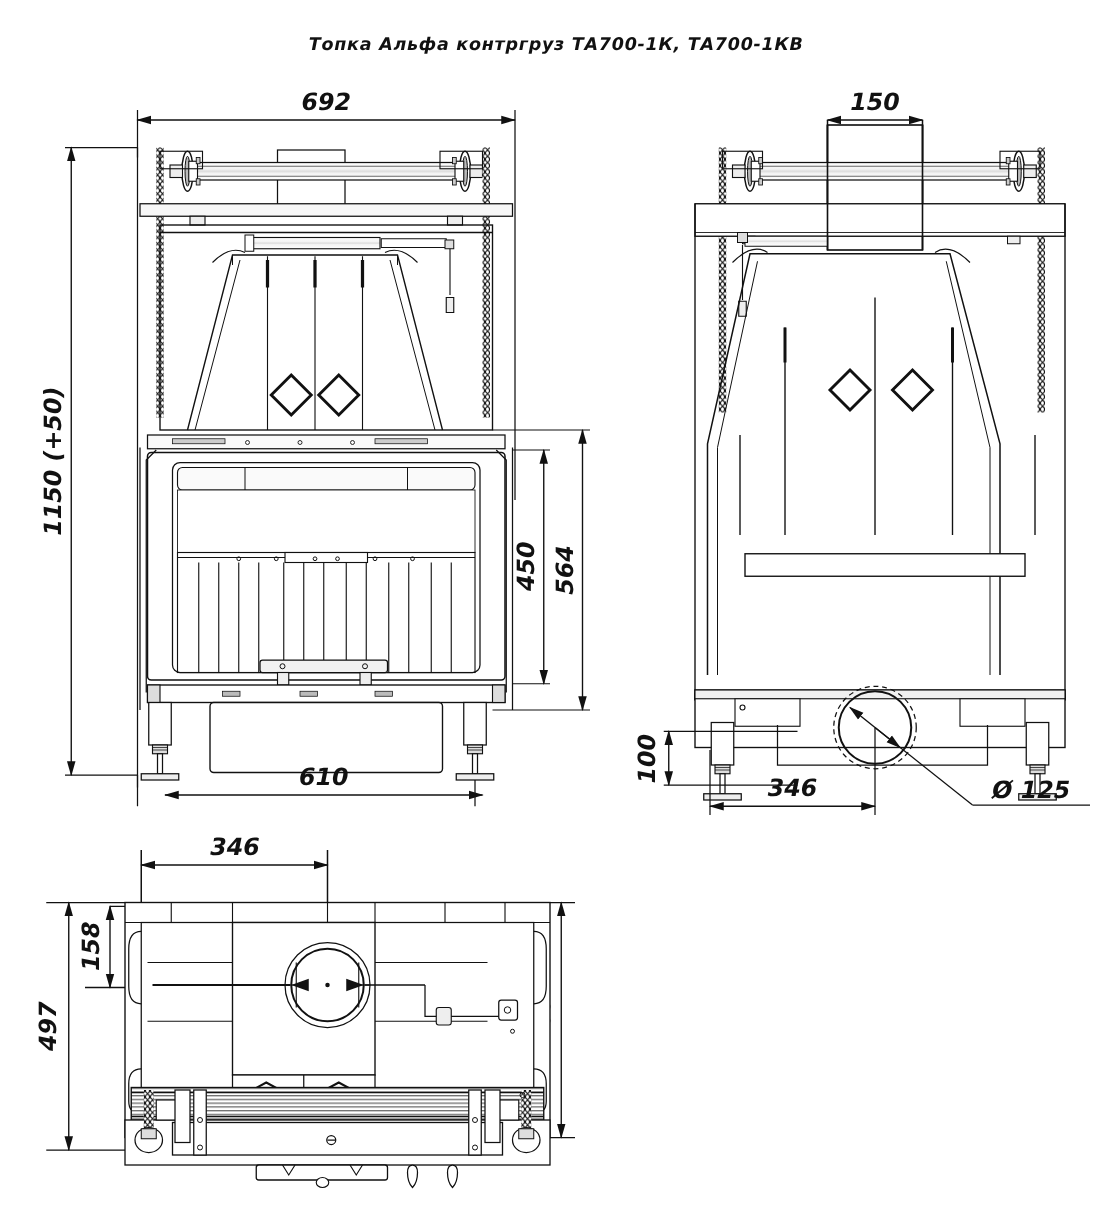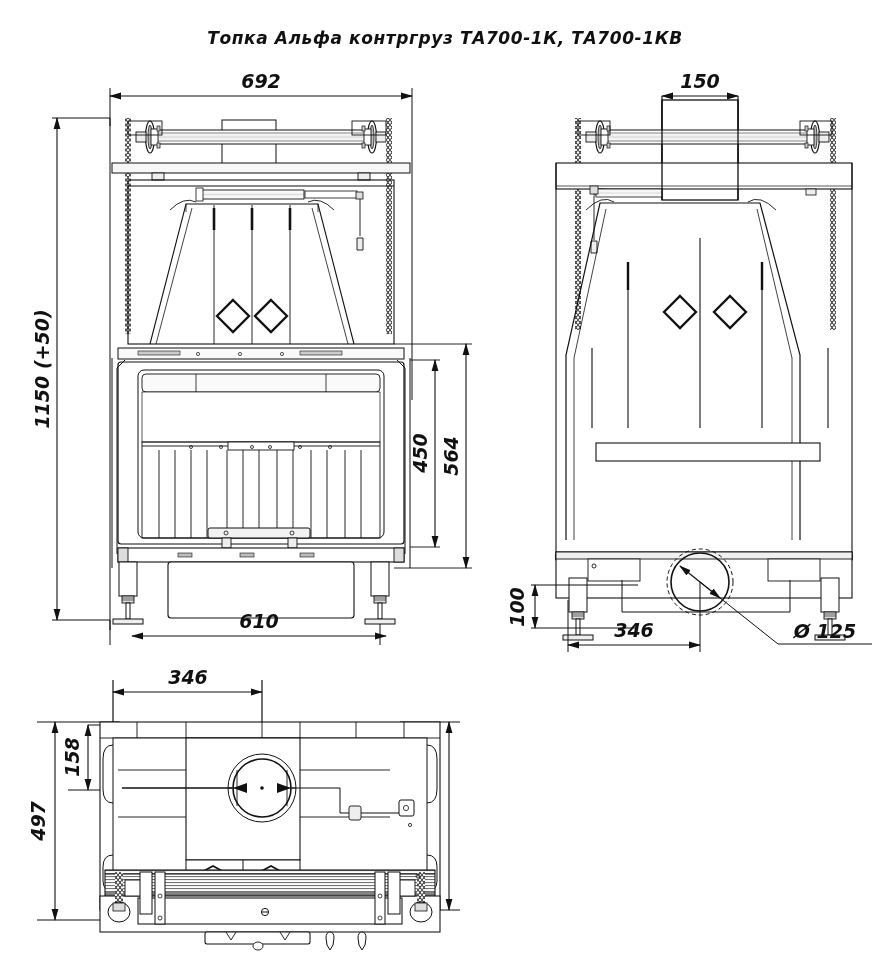--- a/index.html
+++ b/index.html
@@ -3,21 +3,21 @@
 <meta charset="utf-8">
 <title>TA700-1K</title>
 <style>
   html,body{margin:0;padding:0;background:#ffffff;}
   body{width:890px;height:970px;overflow:hidden;
        font-family:"DejaVu Sans Mono","Liberation Mono",monospace;}
   #sheet{position:relative;width:890px;height:970px;background:#fff;}
   #title{
     position:absolute;left:0;top:28px;width:890px;text-align:center;
     font-family:"DejaVu Sans","Liberation Sans",sans-serif;
-    font-size:17px;font-style:italic;font-weight:600;color:#111;
+    font-size:14px;font-style:italic;font-weight:600;color:#111;
     letter-spacing:0.6px;white-space:nowrap;
   }
   svg{position:absolute;left:0;top:0;}
   .dimtxt{
     font-family:"DejaVu Sans","Liberation Sans",sans-serif;
     font-size:19px;font-style:italic;font-weight:700;fill:#111;
   }
 </style>
 </head>
 <body>

